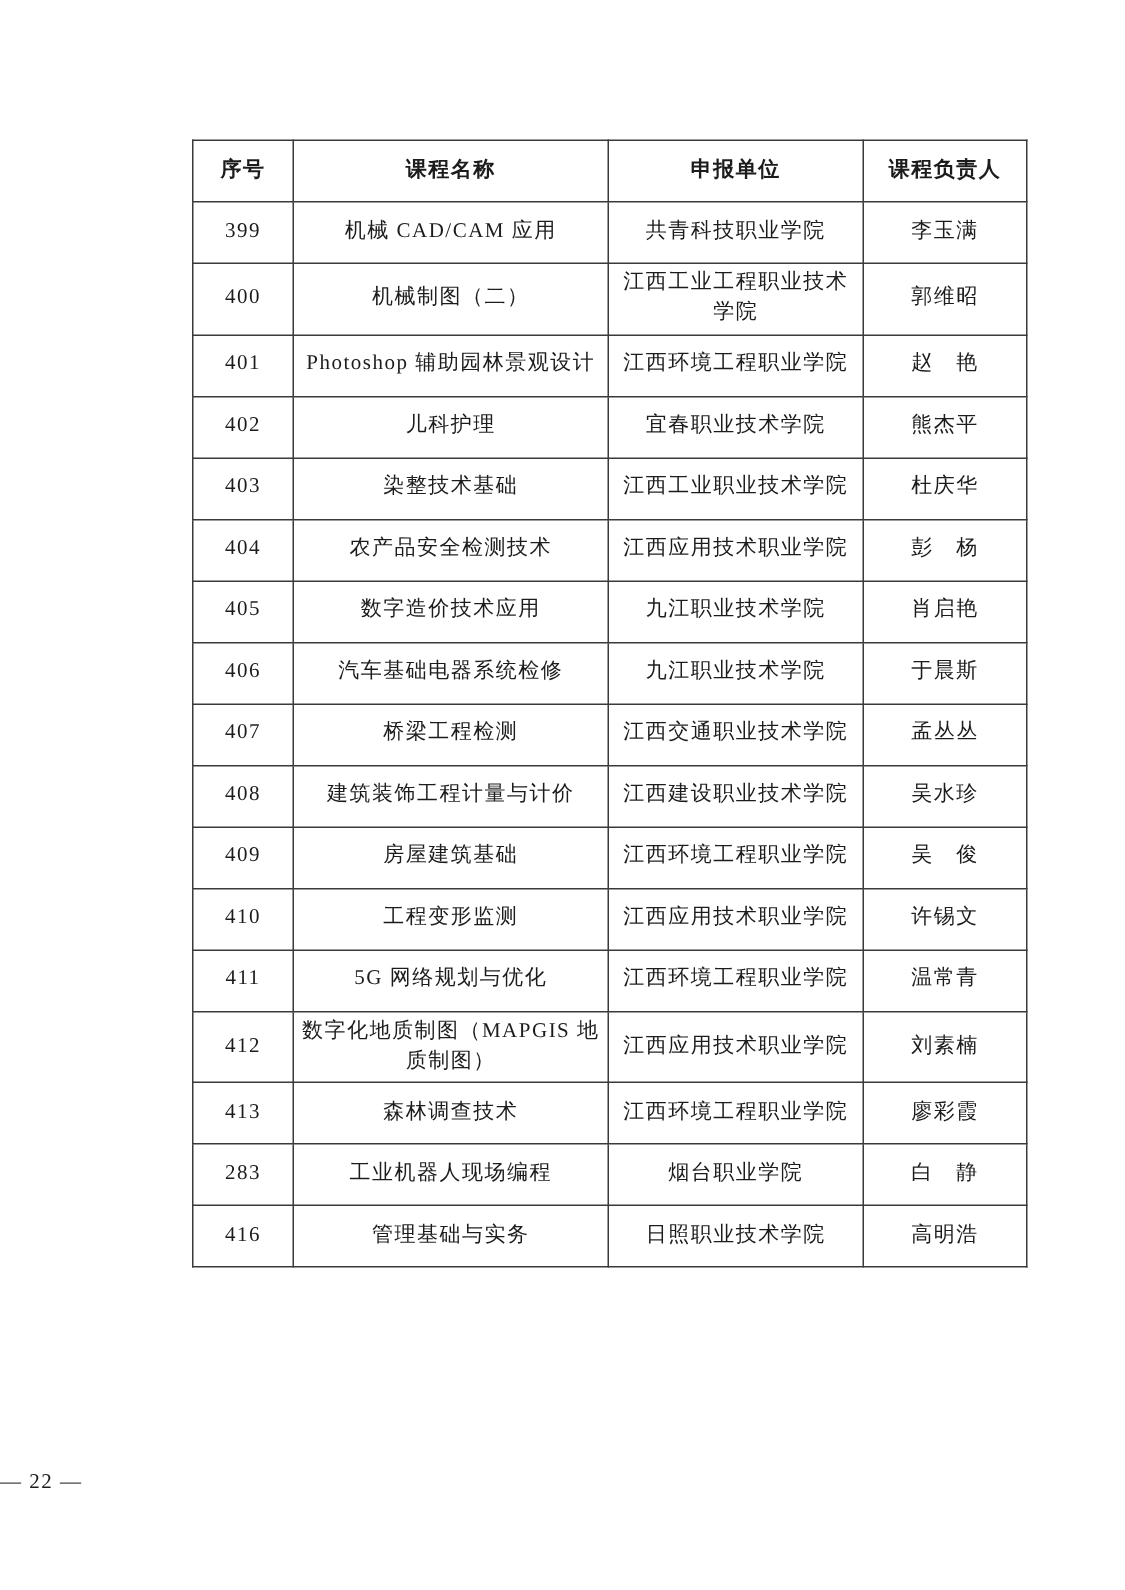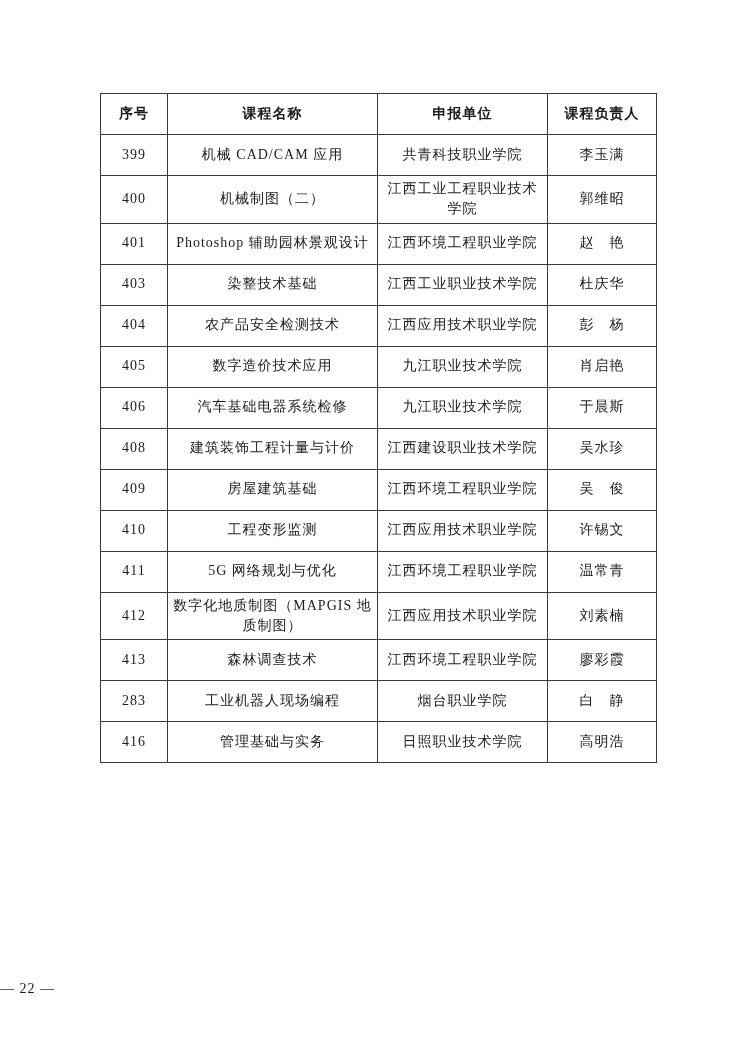--- a/index.html
+++ b/index.html
@@ -12,21 +12,21 @@
     position: relative;
     overflow: hidden;
   }
   .page {
     position: absolute;
     inset: 0;
     background: #ffffff;
   }
   .course-table-wrap {
     position: absolute;
-    left: 80px;
+    left: 108px;
     top: 93px;
     width: 556px;
     padding-left: 20px;
   }
   table.course-table {
     border-collapse: collapse;
     table-layout: fixed;
     width: 100%;
   }
   .course-table th,
@@ -96,20 +96,26 @@
     <td>郭维昭</td>
   </tr>
 
   <tr>
     <td>401</td>
     <td>Photoshop 辅助园林景观设计</td>
     <td>江西环境工程职业学院</td>
     <td>赵　艳</td>
   </tr>
 
+  <tr>
+    <td>402</td>
+    <td>儿科护理</td>
+    <td>宜春职业技术学院</td>
+    <td>熊杰平</td>
+  </tr>
 
   <tr>
     <td>403</td>
     <td>染整技术基础</td>
     <td>江西工业职业技术学院</td>
     <td>杜庆华</td>
   </tr>
 
   <tr>
     <td>404</td>
@@ -125,20 +131,26 @@
     <td>肖启艳</td>
   </tr>
 
   <tr>
     <td>406</td>
     <td>汽车基础电器系统检修</td>
     <td>九江职业技术学院</td>
     <td>于晨斯</td>
   </tr>
 
+  <tr>
+    <td>407</td>
+    <td>桥梁工程检测</td>
+    <td>江西交通职业技术学院</td>
+    <td>孟丛丛</td>
+  </tr>
 
   <tr>
     <td>408</td>
     <td>建筑装饰工程计量与计价</td>
     <td>江西建设职业技术学院</td>
     <td>吴水珍</td>
   </tr>
 
   <tr>
     <td>409</td>

